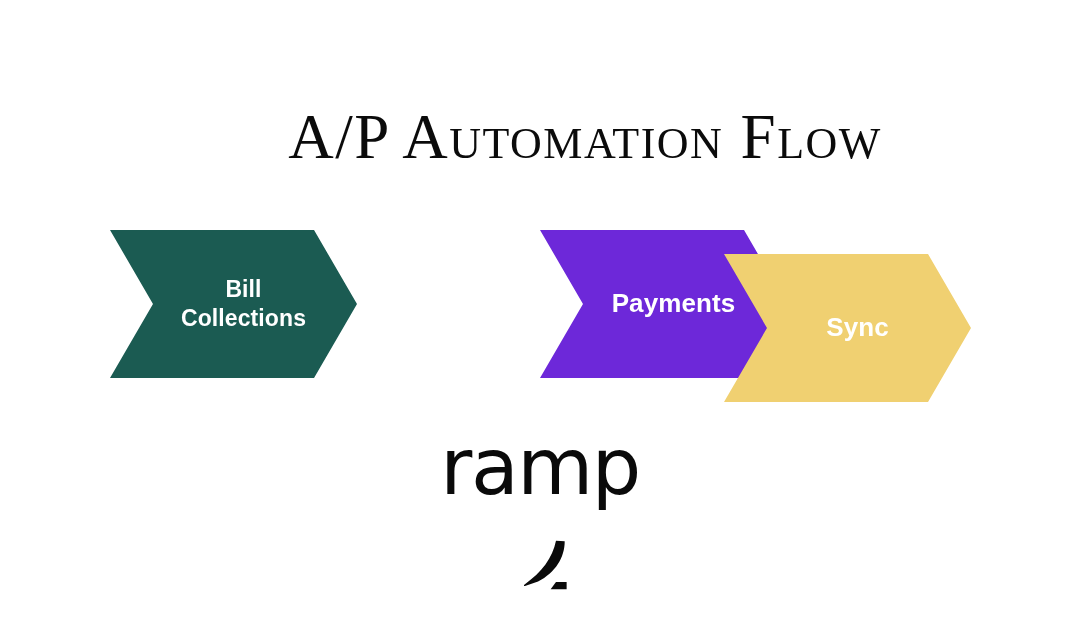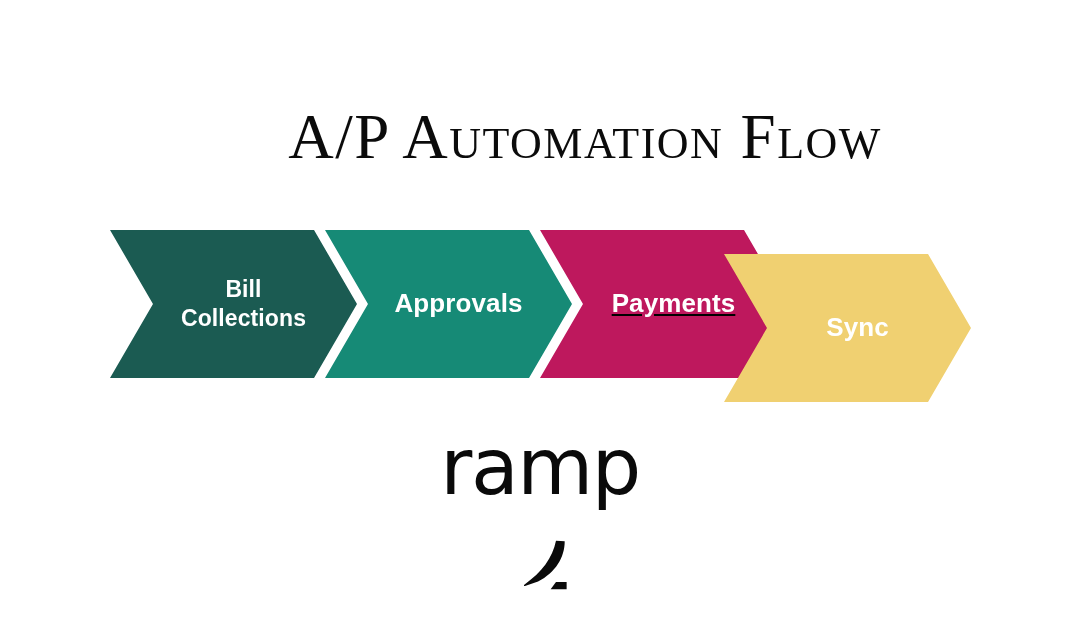--- a/index.html
+++ b/index.html
@@ -125,25 +125,22 @@
 
   <div class="title">A/P Automation Flow</div>
 
   <div class="flow">
 
     <div class="chev c1" style="background: rgb(27, 91, 82);">
       <span class="chev-label" style="color: rgb(255, 255, 255);">Bill
 Collections</span>
     </div>
 
-    <div class="chev c2" style="background: rgb(22, 138, 118);">
-      <span class="chev-label" style="color: rgb(255, 255, 255);">Approvals</span>
-    </div>
 
-    <div class="chev c3" style="background: #be185d; text-decoration: underline;">
+    <div class="chev c3" style="background: #6d28d9;">
       <span class="chev-label" style="color: rgb(255, 255, 255);">Payments</span>
     </div>
 
     <div class="chev c4" style="background: rgb(240, 208, 113);">
       <span class="chev-label" style="color: rgb(255, 255, 255);">Sync</span>
     </div>
 
   </div>
 
   <div class="logo">

